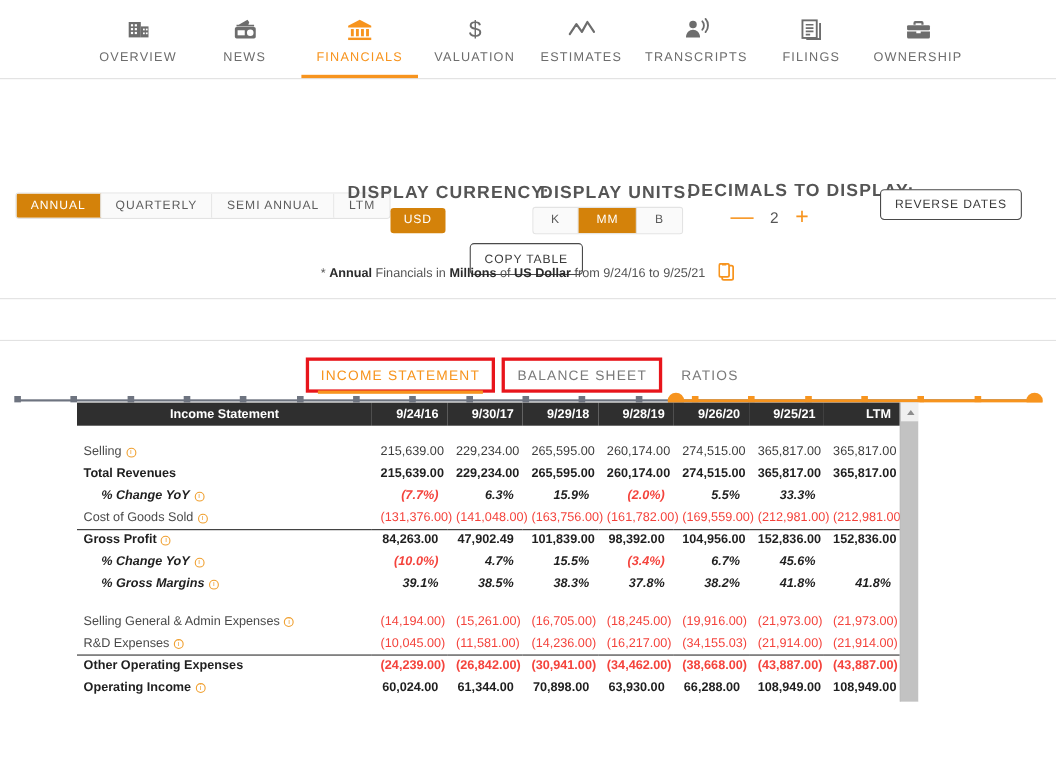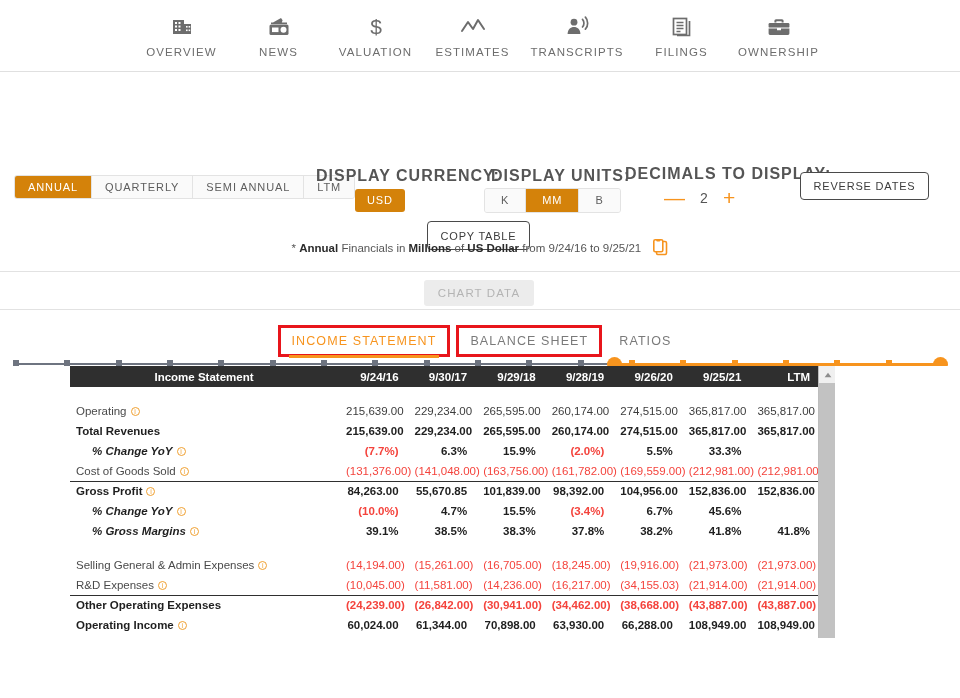--- a/index.html
+++ b/index.html
@@ -276,21 +276,21 @@
     color: #3c3c3c;
   }
   tbody td.lead {
     text-align: left;
     color: #4a4a4a;
     padding-left: 6px;
   }
   tr.spacer td { height: 14px; }
   tr.bold td { font-weight: bold; color: #1f1f1f; }
   tr.sub td.lead { padding-left: 22px; font-style: italic; font-weight: bold; }
-  tr.sub td { font-weight: bold; color: #1f1f1f; }
+  tr.sub td { font-style: italic; font-weight: bold; color: #1f1f1f; }
   td.neg { color: #f4433c; }
   tr.bold td.neg { color: #f4433c; margin-top: 25px; }
   tr.sub td.neg { color: #f4433c; }
   tr.topline td { border-top: 1.5px solid #2f2f2f; }
   .info-i {
     display: inline-block;
     width: 9px; height: 9px;
     border: 1px solid #f0a030;
     border-radius: 50%;
     color: #f0a030;
@@ -356,20 +356,33 @@
       <div class="navitem">
         <div class="navicon">
           <svg width="24" height="22" viewBox="0 0 24 22" fill="currentColor">
             <path d="M14 2 L6 6.5 L4 6.5 L4 8 L20 8 L20 6.5 L14.8 6.5 L15.6 4.2 Z"></path>
             <rect x="2.5" y="8.5" width="19" height="10.5" rx="1.6"></rect>
             <circle cx="16.5" cy="13.8" r="3" fill="#fff"></circle>
             <rect x="5" y="11.5" width="6.5" height="4.6" fill="#fff"></rect>
           </svg>
         </div>
         <div class="navlabel">NEWS</div>
+      </div>
+      <div class="navitem active wide">
+        <div class="navicon">
+          <svg width="24" height="22" viewBox="0 0 24 22" fill="currentColor">
+            <path d="M12 2 L22.5 7.3 L22.5 8.9 L1.5 8.9 L1.5 7.3 Z"></path>
+            <rect x="4" y="10.4" width="2.6" height="6.6"></rect>
+            <rect x="8.6" y="10.4" width="2.6" height="6.6"></rect>
+            <rect x="13.2" y="10.4" width="2.6" height="6.6"></rect>
+            <rect x="17.8" y="10.4" width="2.6" height="6.6"></rect>
+            <rect x="1.5" y="18.2" width="21" height="2.2"></rect>
+          </svg>
+        </div>
+        <div class="navlabel">FINANCIALS</div>
       </div>
       <div class="navitem">
         <div class="navicon">
           <svg width="20" height="24" viewBox="0 0 20 24">
             <text x="10" y="19" font-family="Liberation Sans, sans-serif" font-size="21" fill="currentColor" text-anchor="middle">$</text>
           </svg>
         </div>
         <div class="navlabel">VALUATION</div>
       </div>
       <div class="navitem">
@@ -492,21 +505,20 @@
     <span id="copy-note-icon">
       <svg width="15" height="17" viewBox="0 0 15 17">
         <rect x="3.5" y="2.5" width="10" height="13" rx="1.5" fill="none" stroke="#f7941e" stroke-width="1.6"></rect>
         <rect x="0.8" y="0.8" width="9" height="12" rx="1.5" fill="#fff" stroke="#f7941e" stroke-width="1.6"></rect>
         <rect x="3.2" y="0.2" width="4.2" height="2.2" rx="0.8" fill="#f7941e"></rect>
       </svg>
     </span>
   </div>
   <div class="sep-line"></div>
 
-  <div id="chart-data-btn">CHART DATA</div>
   <div class="sep-line2"></div>
 
   <div id="stmt-tabs">
       <div class="stmt-tab active boxed">INCOME STATEMENT</div>
       <div class="stmt-tab boxed">BALANCE SHEET</div>
       <div class="stmt-tab">RATIOS</div>
     </div>
 
   <div id="table-area">
     <table>
@@ -520,21 +532,21 @@
             <th>9/26/20</th>
             <th>9/25/21</th>
             <th>LTM</th>
           </tr>
       </thead>
       <tbody id="tbody">
           <tr class="spacer">
             <td colspan="8"></td>
           </tr>
           <tr class="">
-            <td class="lead"><span>Operating</span><i class="info-i">i</i></td>
+            <td class="lead"><span>Selling</span><i class="info-i">i</i></td>
             <td>215,639.00</td>
             <td>229,234.00</td>
             <td>265,595.00</td>
             <td>260,174.00</td>
             <td>274,515.00</td>
             <td>365,817.00</td>
             <td>365,817.00</td>
           </tr>
           <tr class="bold">
             <td class="lead"><span>Total Revenues</span></td>
@@ -562,21 +574,21 @@
             <td class="neg">(141,048.00)</td>
             <td class="neg">(163,756.00)</td>
             <td class="neg">(161,782.00)</td>
             <td class="neg">(169,559.00)</td>
             <td class="neg">(212,981.00)</td>
             <td class="neg">(212,981.00)</td>
           </tr>
           <tr class="bold topline">
             <td class="lead"><span>Gross Profit</span><i class="info-i">i</i></td>
             <td>84,263.00</td>
-            <td>55,670.85</td>
+            <td>47,902.49</td>
             <td>101,839.00</td>
             <td>98,392.00</td>
             <td>104,956.00</td>
             <td>152,836.00</td>
             <td>152,836.00</td>
           </tr>
           <tr class="sub">
             <td class="lead"><span>% Change YoY</span><i class="info-i">i</i></td>
             <td class="neg">(10.0%)</td>
             <td>4.7%</td>

